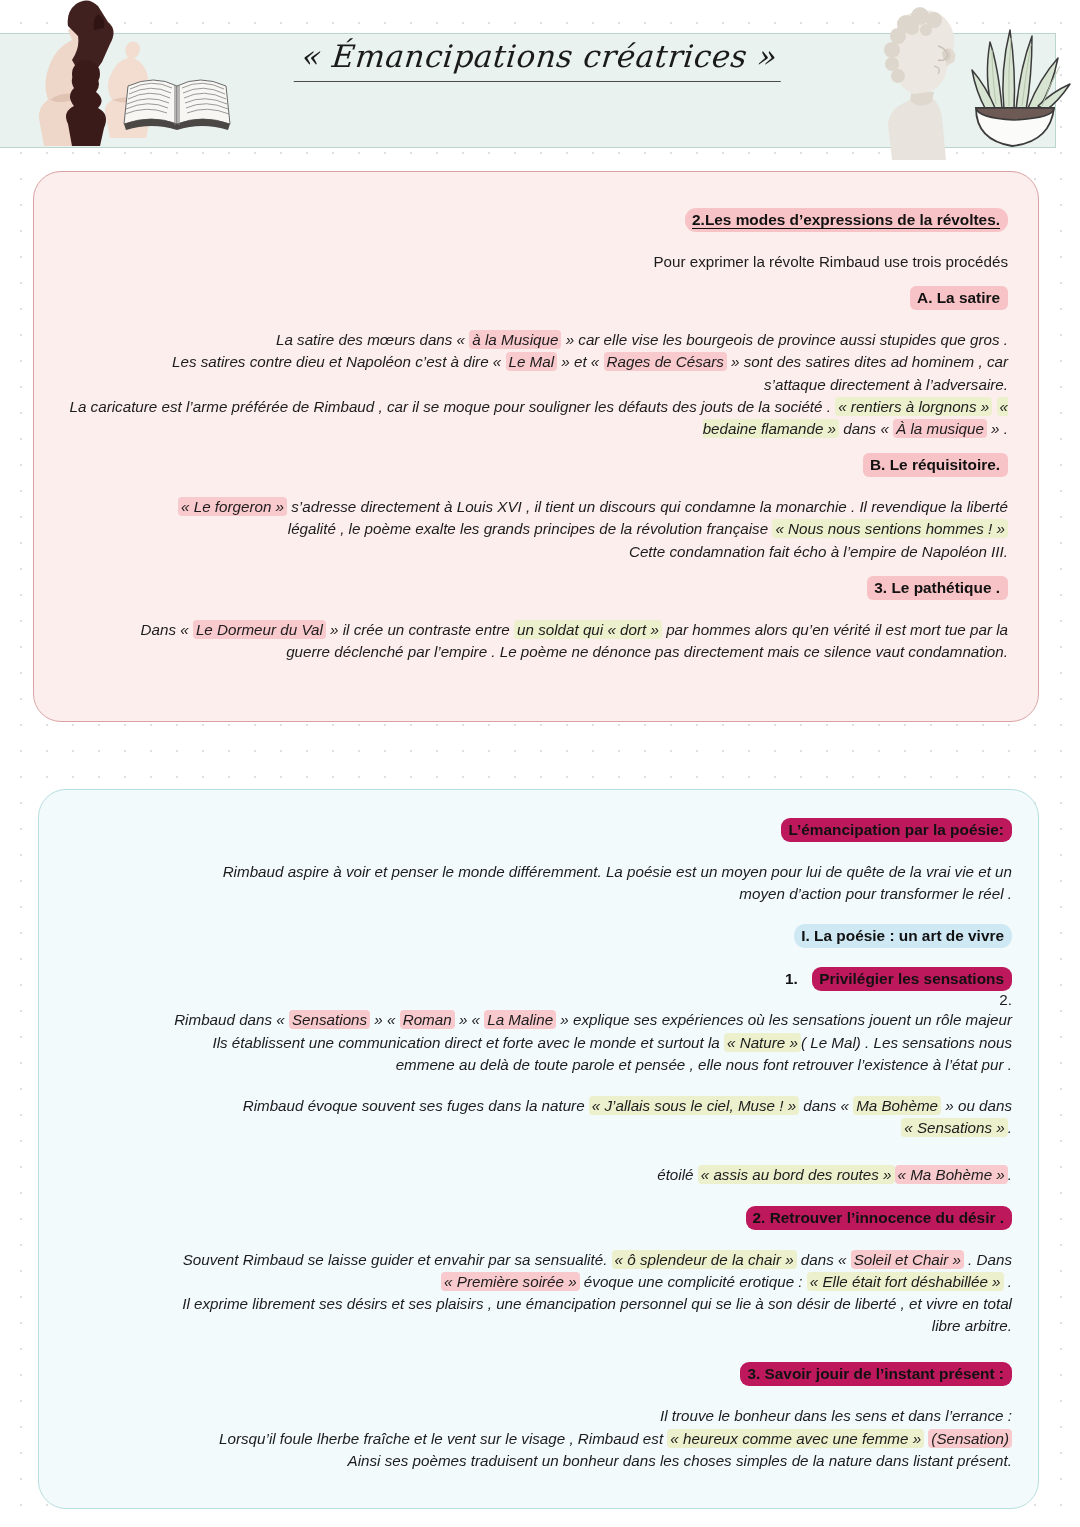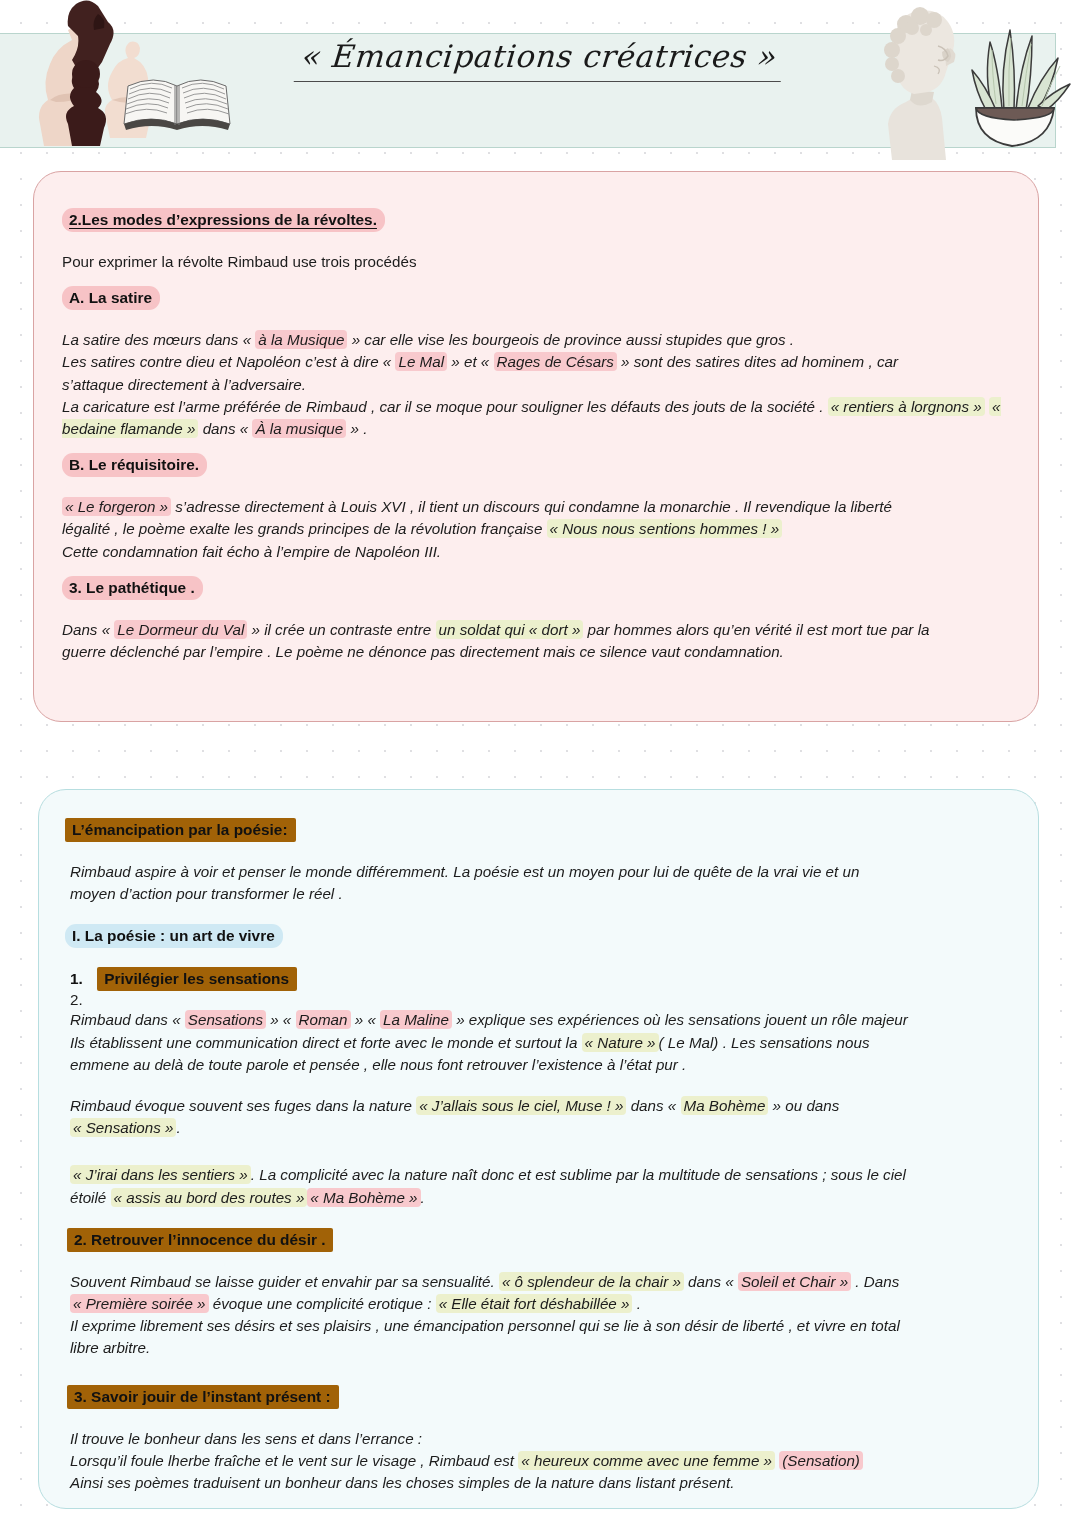--- a/index.html
+++ b/index.html
@@ -87,20 +87,21 @@
     width: 110px;
     height: 128px;
     z-index: 3;
   }
 
   
   .card {
     position: absolute;
     box-sizing: border-box;
     z-index: 2;
+    text-align: right;
   }
   .card-pink {
     left: 33px;
     top: 171px;
     width: 1006px;
     height: 551px;
     background: #fdeeee;
     border: 1.6px solid #d9a3a3;
     border-radius: 28px;
     padding: 36px 30px 0 28px;
@@ -133,31 +134,31 @@
   .hd {
     display: inline-block;
     font-size: 15.4px;
     font-weight: bold;
     color: #111;
     padding: 2px 8px 2px 7px;
     line-height: 1.3;
   }
   .hd-pink {
     background: #f7c3c6;
-    border-radius: 11px;
+    border-radius: 6px;
   }
   .hd-pink-underline {
     background: #f7c3c6;
     border-radius: 11px;
     text-decoration: underline;
     text-underline-offset: 3px;
   }
   .hd-blue {
-    background: #a16207;
-    border-radius: 2px;
+    background: #be185d;
+    border-radius: 9px;
   }
   .hd-blue-underline {
     background: #cfe9f4;
     border-radius: 11px;
     text-underline-offset: 3px;
   }
 
   
   .hl-pink {
     background: #f8c9cd;
@@ -367,21 +368,20 @@
   <div class="gap-m"></div>
 
   <p class="para" style="padding-left:5px">
     <span class="line"><span>Rimbaud évoque souvent ses fuges dans la nature </span><span class="hl-yellow">« J’allais sous le ciel, Muse ! »</span><span> dans « </span><span class="hl-yellow">Ma Bohème</span><span> » ou dans</span></span>
     <span class="line"><span class="hl-yellow">« Sensations »</span><span>.</span></span>
   </p>
 
   <div class="gap-l"></div>
 
   <p class="para" style="padding-left:5px">
-    <span class="line"><span class="hl-yellow">« J’irai dans les sentiers »</span><span>. La complicité avec la nature naît  donc et est sublime par la multitude de sensations ; sous le ciel</span></span>
     <span class="line"><span>étoilé </span><span class="hl-yellow">« assis au bord des routes »</span><span class="hl-pink">« Ma Bohème »</span><span>.</span></span>
   </p>
 
   <div class="gap-m"></div>
 
   <div style="padding-left:2px">
     <span class="hd hd-blue">2. Retrouver l’innocence du désir .</span>
   </div>
 
   <div class="gap-m"></div>

